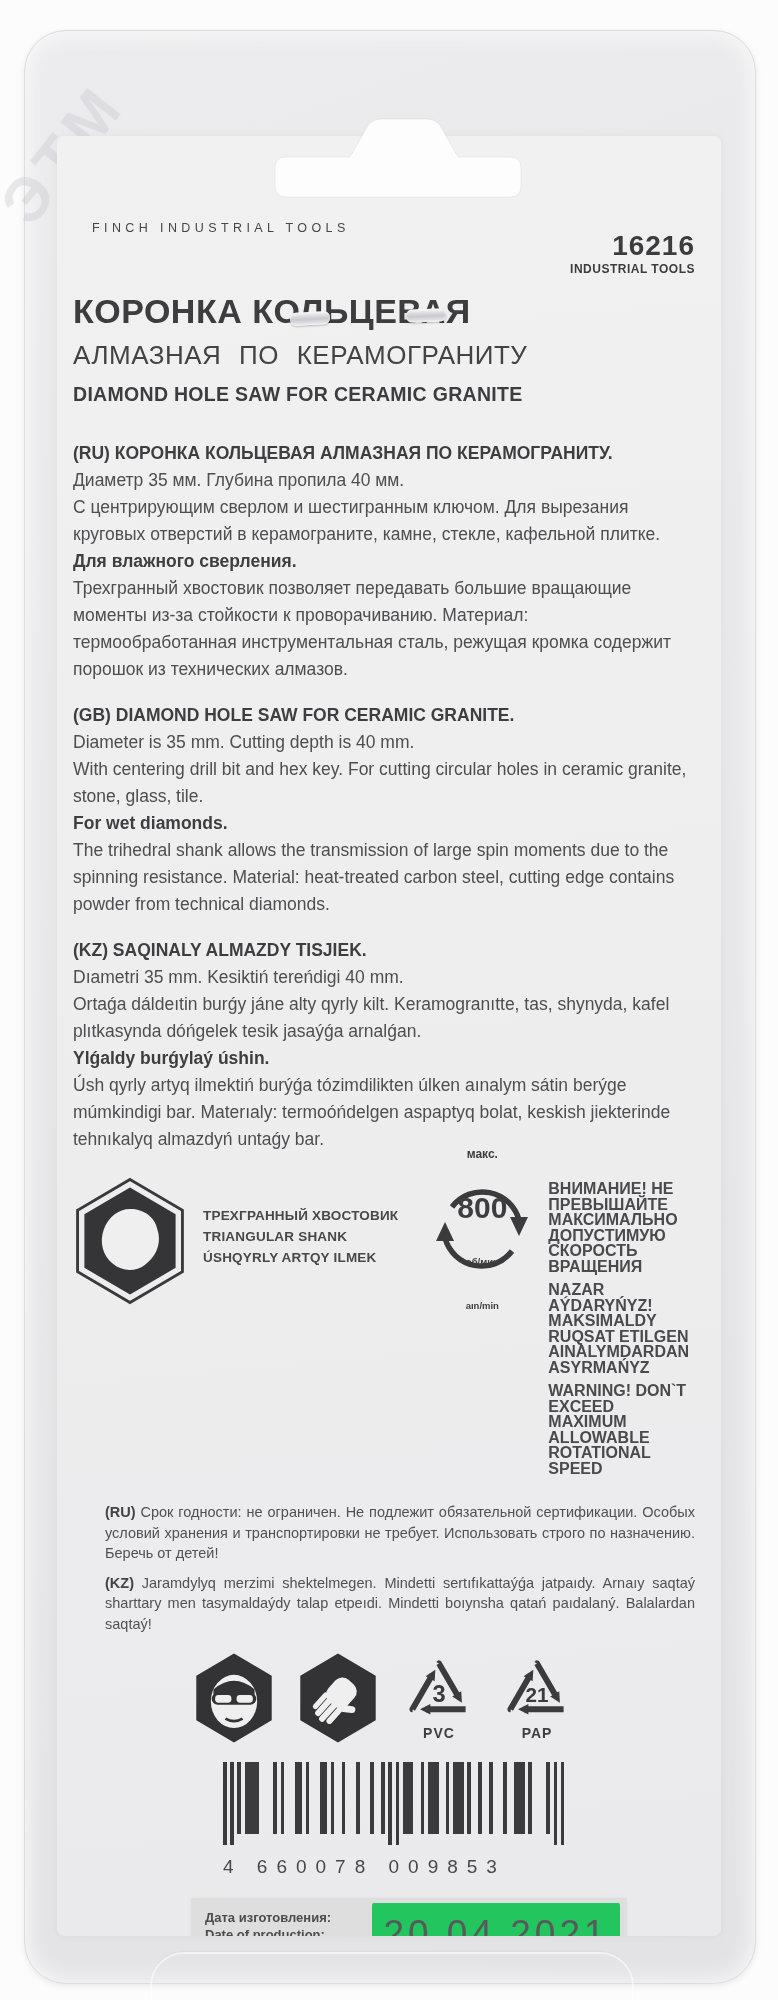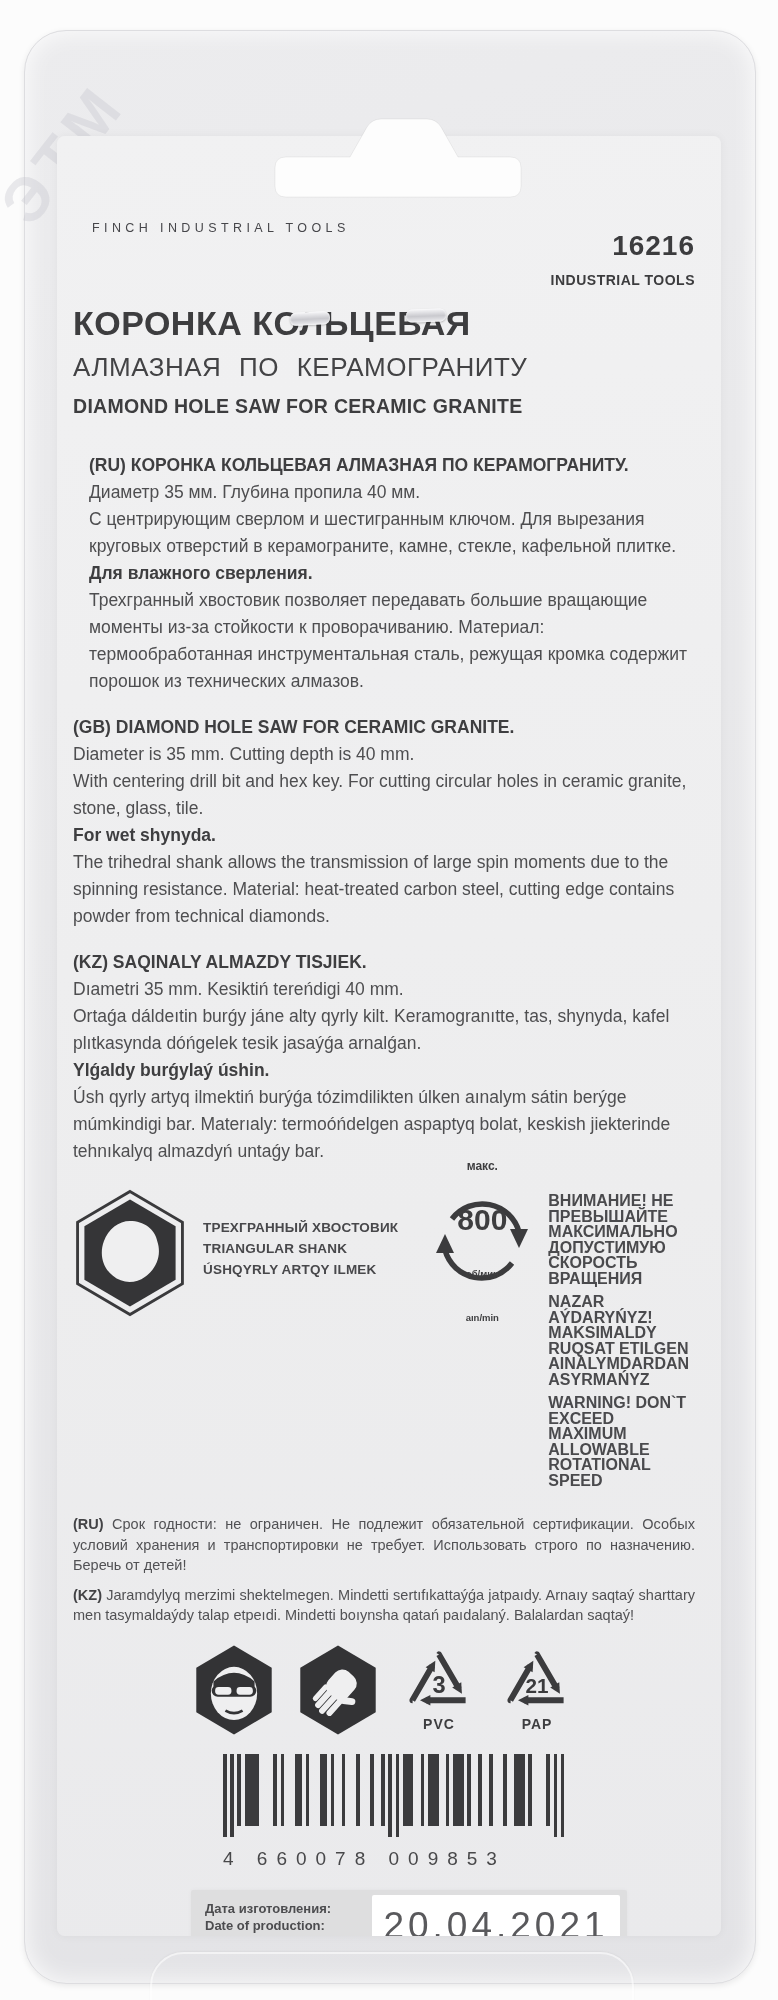--- a/index.html
+++ b/index.html
@@ -27,73 +27,73 @@
 
   
   .logo-row{display:flex;justify-content:space-between;align-items:flex-start;margin-top:80px;}
   .brand-top{display:flex;align-items:flex-start;}
   .fit-word{font-family:"Liberation Serif",serif;font-weight:bold;font-size:62px;line-height:.95;
             letter-spacing:2px;color:#2f2f31;margin-left:6px;}
   .reg{font-size:17px;font-weight:normal;vertical-align:top;position:relative;top:-6px;left:2px;}
   .brand-sub{font-size:12.5px;letter-spacing:4.4px;color:#46464a;margin-top:5px;margin-left:19px;white-space:nowrap;}
   .sku-col{text-align:right;margin-top:14px;}
   .sku{font-size:28px;font-weight:bold;color:#3c3c3e;letter-spacing:1px;}
-  .sku-sub{font-size:14px;font-weight:bold;color:#3c3c3e;margin-top:10px;letter-spacing:.5px;text-align:right;}
+  .sku-sub{font-size:12px;font-weight:bold;color:#3c3c3e;letter-spacing:.5px;text-align:right;}
 
   
   .title-block{margin-top:16px;}
   .t1{font-size:34px;font-weight:bold;color:#3d3d3f;letter-spacing:.5px;}
   .t2{font-size:26px;color:#434345;margin-top:9px;word-spacing:10px;letter-spacing:.5px;}
   .t3{font-size:19.5px;font-weight:bold;color:#3d3d3f;margin-top:12px;letter-spacing:.3px;}
 
   
   .sect{margin-top:19px;font-size:17.5px;line-height:27px;color:#4e4e50;}
   .sect .hd{font-weight:bold;color:#3e3e40;}
   .sect .sub{font-weight:bold;color:#3e3e40;}
-  .sect.first{margin-top:34px;margin-left:16px;}
+  .sect.first{margin-top:34px;}
 
   
   .features{display:flex;align-items:flex-start;margin-top:24px;}
   .shank-icon{flex:0 0 auto;}
   .shank-labels{margin-left:16px;margin-top:28px;font-size:13.5px;font-weight:bold;
                 line-height:21px;color:#48484b;letter-spacing:.2px;white-space:nowrap;}
   .speed{position:relative;width:100px;height:100px;flex:0 0 auto;margin-left:34px;margin-top:2px;}
   .speed svg{position:absolute;left:0;top:0;}
   .speed-text{position:absolute;left:0;top:0;width:100%;height:100%;display:flex;flex-direction:column;
               align-items:center;justify-content:center;color:#3e3e40;gap:33px;}
   .speed-max{font-size:12px;font-weight:bold;}
   .speed-val{font-size:30px;font-weight:bold;line-height:.95;}
   .speed-u{font-size:9.5px;font-weight:bold;line-height:11px;}
   .warnings{margin-left:16px;margin-top:4px;width:225px;font-size:16px;font-weight:bold;
             line-height:15.5px;color:#4a4a4d;}
   .warnings p{margin:0 0 8px 0;}
 
   
-  .fine{margin-top:18px;font-size:14.5px;line-height:20.5px;color:#515154;text-align:justify;}
+  .fine{margin-top:18px;font-size:14.5px;line-height:20.5px;color:#515154;text-align:justify;margin-left:32px;}
   .fine p{margin:0 0 9px 0;}
   .fine b{color:#434346;}
 
   
   .safety-row{display:flex;justify-content:center;align-items:center;gap:18px;margin-top:16px;}
   .recycle{display:flex;flex-direction:column;align-items:center;width:80px;}
   .recycle .lbl{font-size:14px;font-weight:bold;color:#3e3e40;margin-top:1px;letter-spacing:1px;}
 
   
   .barcode-block{margin-left:150px;margin-top:16px;width:360px;}
   .bc{display:flex;align-items:flex-start;}
   .bc i{display:block;width:3.6px;height:72px;}
   .bc i.on{background:#3b3b3d;}
   .bc i.tall{height:83px;}
   .bc-digits{font-size:19px;color:#48484a;letter-spacing:9px;margin-top:11px;white-space:nowrap;}
 
   
   .datebox{margin-left:118px;margin-top:20px;width:436px;height:72px;background:#dededf;
            border-radius:2px;display:flex;align-items:center;box-shadow:0 0 4px rgba(0,0,0,.04);}
   .date-labels{padding-left:14px;font-size:13px;font-weight:bold;color:#4c4c4f;line-height:17px;width:155px;}
-  .date-value{margin-left:12px;width:248px;height:62px;background:#ffffff;border-radius:2px;
+  .date-value{margin-left:12px;width:248px;height:62px;background:#22c55e;border-radius:2px;
               display:flex;align-items:center;justify-content:center;
               font-size:37px;color:#59595c;letter-spacing:4px;}
 </style>
 </head>
 <body>
 
 <div class="photo">
   <div class="blister"></div>
   <div class="watermark">ЭТМ</div>
   <div class="fold-line"></div>
@@ -121,21 +121,21 @@
       <div>Диаметр 35 мм. Глубина пропила 40 мм.</div>
       <div>С центрирующим сверлом и шестигранным ключом. Для вырезания круговых отверстий в керамограните, камне, стекле, кафельной плитке.</div>
       <div class="sub">Для влажного сверления.</div>
       <div>Трехгранный хвостовик позволяет передавать большие вращающие моменты из-за стойкости к проворачиванию. Материал: термообработанная инструментальная сталь, режущая кромка содержит порошок из технических алмазов.</div>
     </div>
 
     <div class="sect">
       <div class="hd">(GB) DIAMOND HOLE SAW FOR CERAMIC GRANITE.</div>
       <div>Diameter is 35 mm. Cutting depth is 40 mm.</div>
       <div>With centering drill bit and hex key. For cutting circular holes in ceramic granite, stone, glass, tile.</div>
-      <div class="sub">For wet shynyda.</div>
+      <div class="sub">For wet diamonds.</div>
       <div>The trihedral shank allows the transmission of large spin moments due to the spinning resistance. Material: heat-treated carbon steel, cutting edge contains powder from technical diamonds.</div>
     </div>
 
     <div class="sect">
       <div class="hd">(KZ) SAQINALY ALMAZDY TISJIEK.</div>
       <div>Dıametri 35 mm. Kesiktiń tereńdigi 40 mm.</div>
       <div>Ortaǵa dáldeıtin burǵy jáne alty qyrly kilt. Keramogranıtte, tas, shynyda, kafel plıtkasynda dóńgelek tesik jasaýǵa arnalǵan.</div>
       <div class="sub">Ylǵaldy burǵylaý úshin.</div>
       <div>Úsh qyrly artyq ilmektiń burýǵa tózimdilikten úlken aınalym sátin berýge múmkindigi bar. Materıaly: termoóńdelgen aspaptyq bolat, keskish jiekterinde tehnıkalyq almazdyń untaǵy bar.</div>
     </div>

